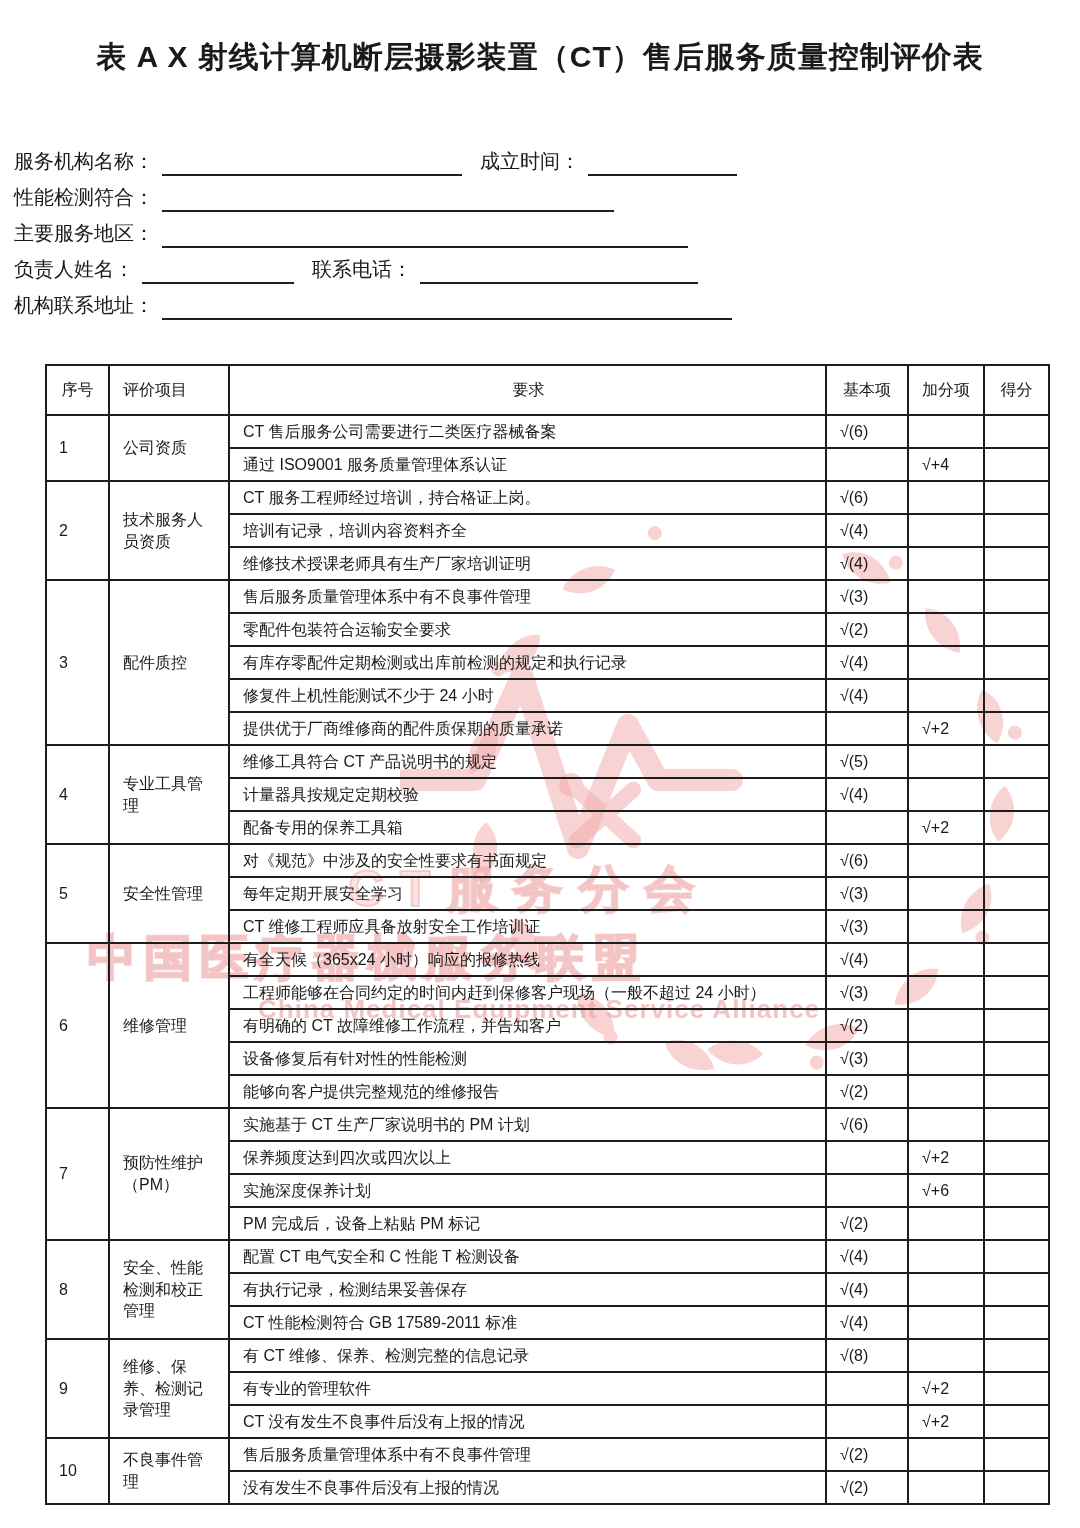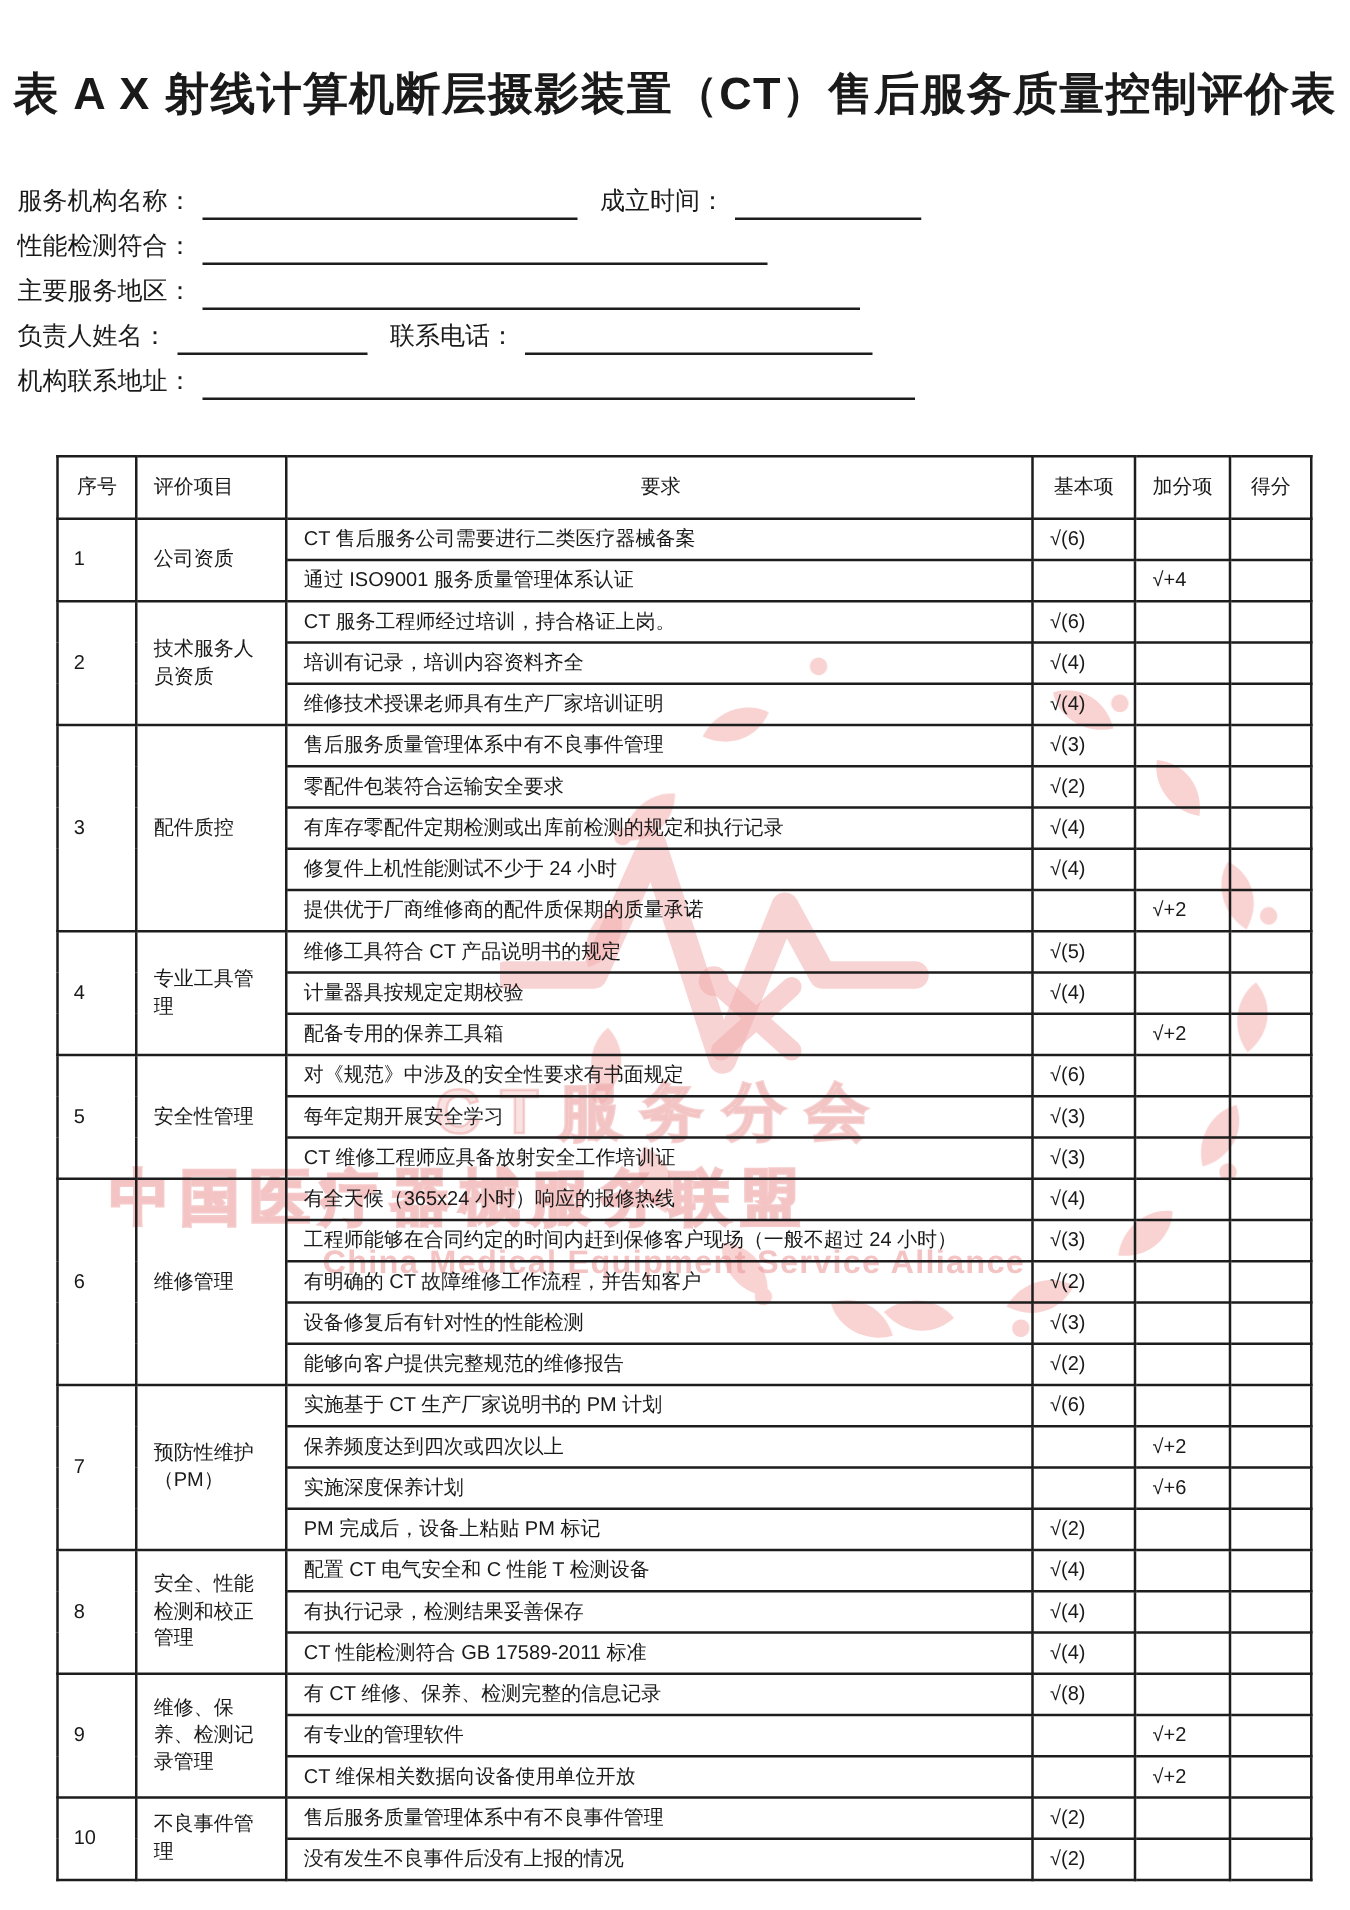--- a/index.html
+++ b/index.html
@@ -1,20 +1,20 @@
 <!DOCTYPE html>
 <html><head>
 <meta charset="utf-8">
 <style>
   html,body{margin:0;padding:0;background:#fff;}
   .page{position:relative;width:1080px;height:1528px;background:#ffffff;overflow:hidden;
         font-family:"Liberation Sans","DejaVu Sans",sans-serif;color:#1a1a1a;}
   
-  .doc-title{position:absolute;top:51px;left:0;width:100%;text-align:center;
-             font-size:36px;font-weight:bold;letter-spacing:1px;z-index:2;}
+  .doc-title{position:absolute;top:37px;left:0;width:100%;text-align:center;
+             font-size:30px;font-weight:bold;letter-spacing:1px;z-index:2;}
   
   .info{position:absolute;left:14px;top:140px;z-index:2;font-size:20px;}
   .irow{display:flex;align-items:flex-end;height:36px;}
   .lbl{white-space:nowrap;line-height:30px;}
   .uline{border-bottom:2px solid #1d1d1d;height:26px;}
   .ml18{margin-left:18px;}
   .ml8{margin-left:8px;}
   .u1{width:300px}.u2{width:149px}.u3{width:452px}.u4{width:526px}
   .u5{width:152px}.u6{width:278px}.u7{width:570px}
   
@@ -331,21 +331,21 @@
             <td class="c-bonus"></td>
             <td class="c-score"></td>
           </tr>
           <tr>
             <td class="c-req">有专业的管理软件</td>
             <td class="c-basic"></td>
             <td class="c-bonus">√+2</td>
             <td class="c-score"></td>
           </tr>
           <tr>
-            <td class="c-req">CT 维保相关数据向设备使用单位开放</td>
+            <td class="c-req">CT 没有发生不良事件后没有上报的情况</td>
             <td class="c-basic"></td>
             <td class="c-bonus">√+2</td>
             <td class="c-score"></td>
           </tr>
           <tr>
             <td rowspan="2" class="c-no">10</td>
             <td rowspan="2" class="c-item">不良事件管理</td>
             <td class="c-req">售后服务质量管理体系中有不良事件管理</td>
             <td class="c-basic">√(2)</td>
             <td class="c-bonus"></td>

